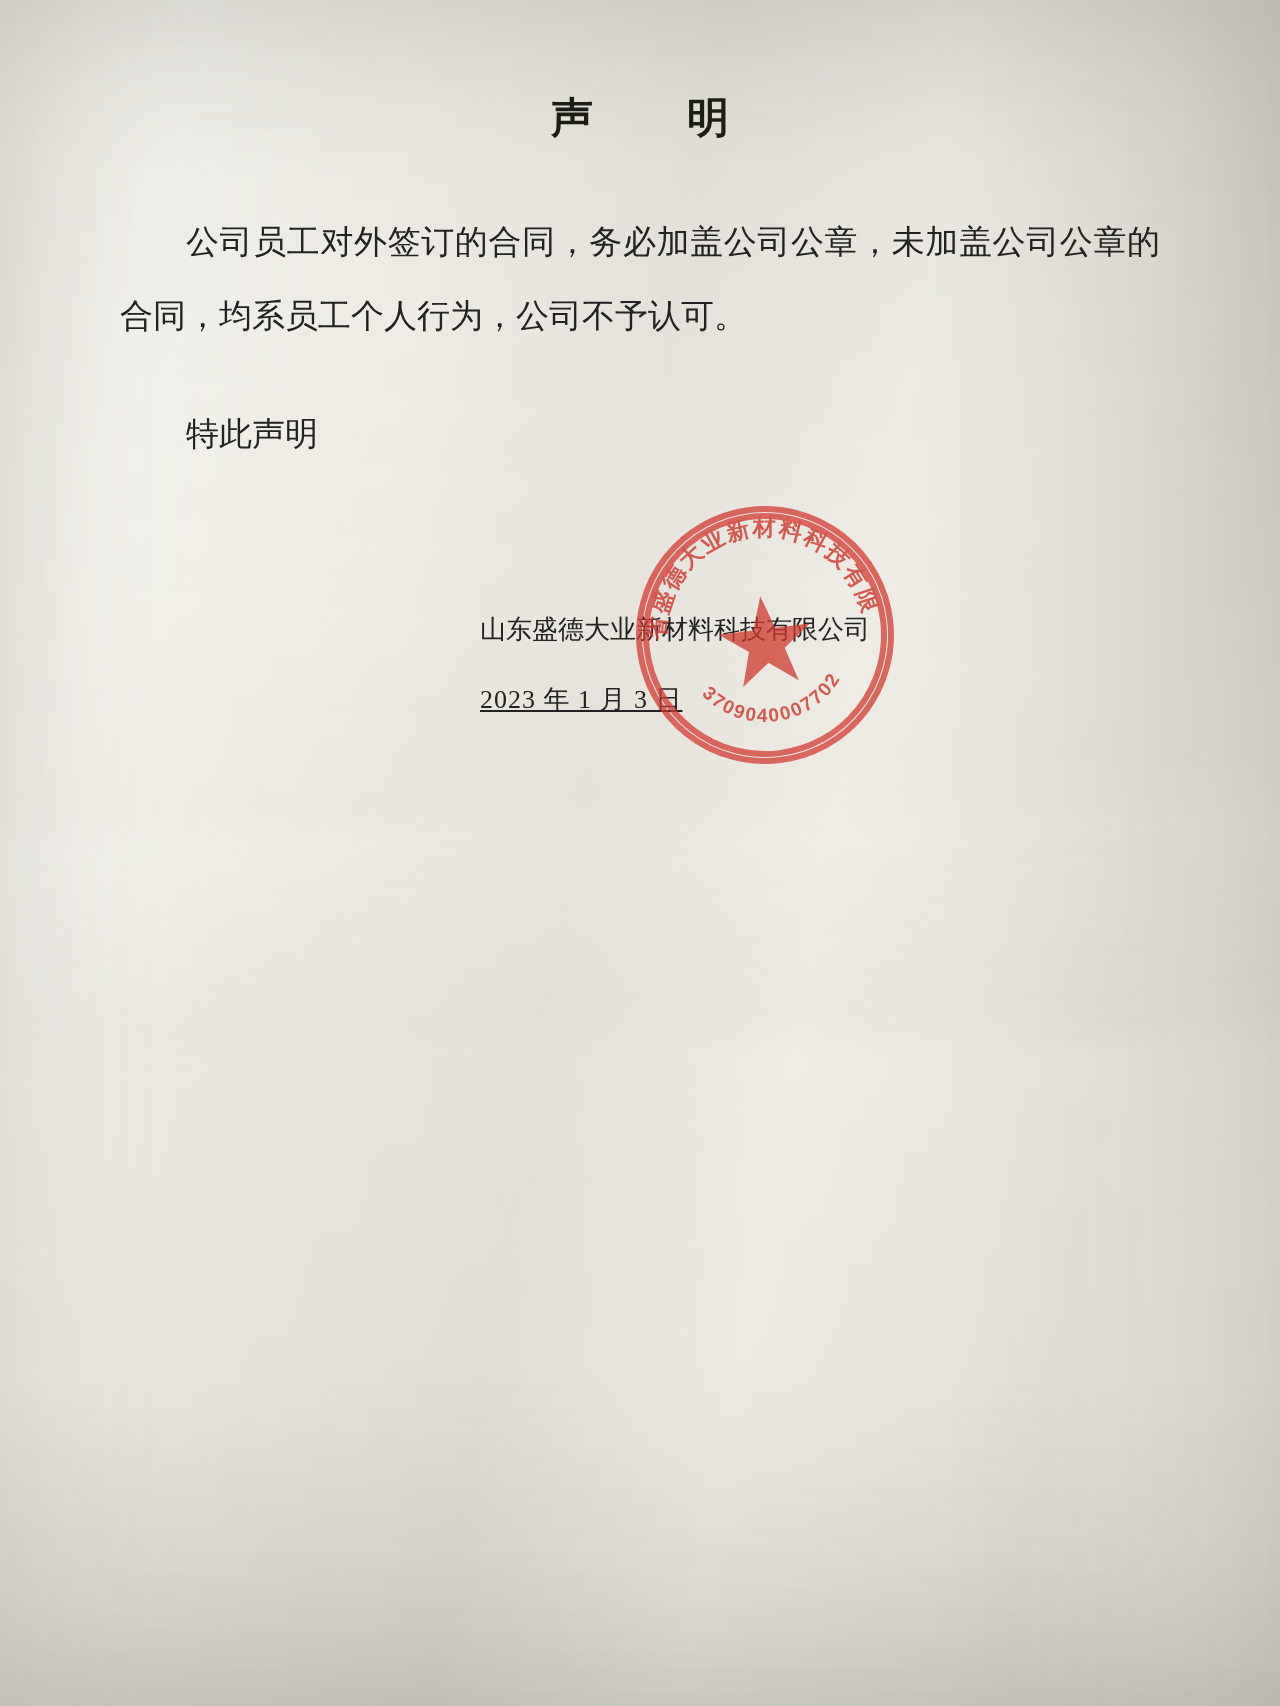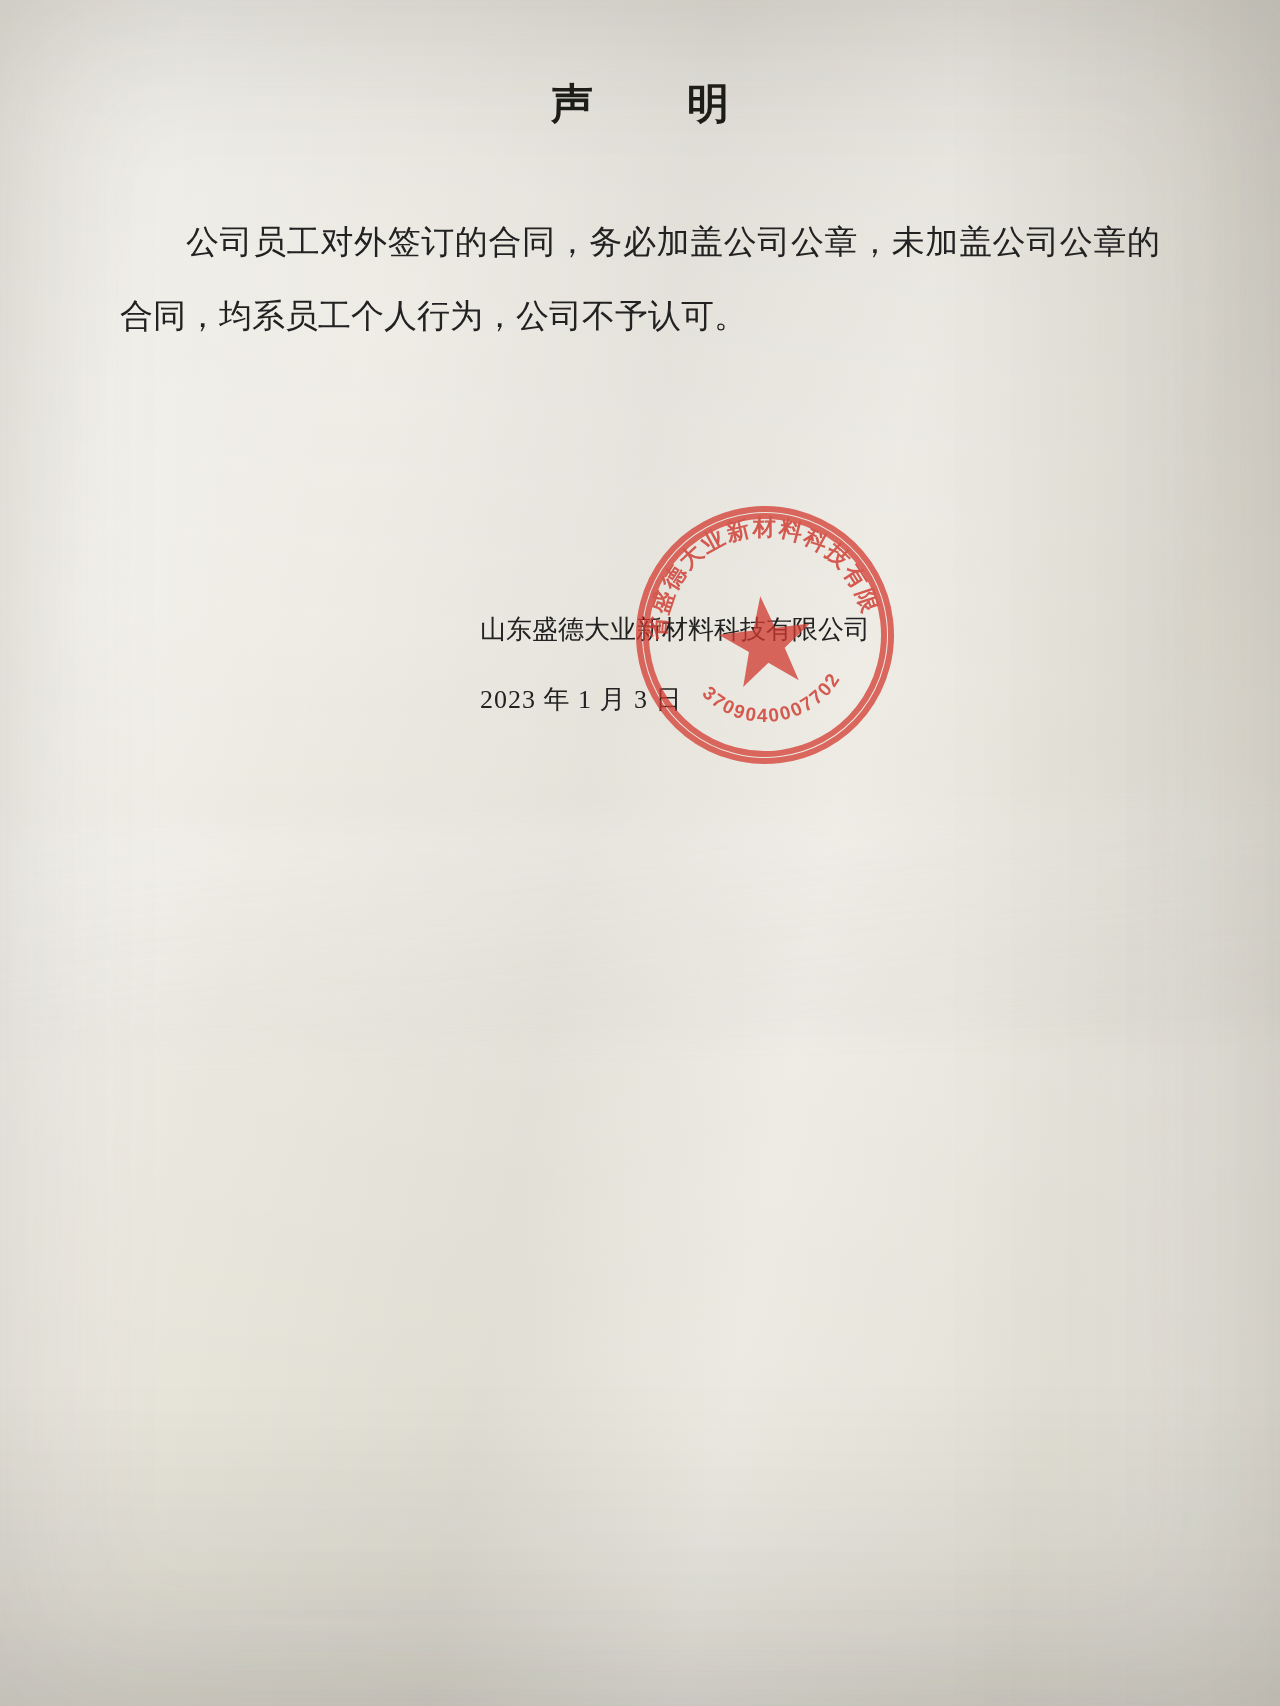--- a/index.html
+++ b/index.html
@@ -70,21 +70,21 @@
 
   
   .doc {
     position: absolute;
     left: 0; top: 0;
     width: 1280px;
     color: #24241f;
   }
   .doc-title {
     position: absolute;
-    left: 0; top: 76px;
+    left: 0; top: 90px;
     width: 1280px;
     text-align: center;
     font-family: "DejaVu Sans", "Liberation Sans", sans-serif;
     font-weight: bold;
     font-size: 42px;
     letter-spacing: 26px;
     text-indent: 26px;
     color: #1d1d18;
   }
   .doc-body {
@@ -109,21 +109,21 @@
   .sign-block {
     position: absolute;
     left: 480px;
     top: 595px;
     width: 560px;
     font-size: 26px;
     line-height: 70px;
     color: #222;
   }
   .sign-company { white-space: nowrap; }
-  .sign-date { letter-spacing: 1px; }
+  .sign-date { letter-spacing: 1px; text-decoration: underline; }
 
   
   .seal {
     position: absolute;
     left: 630px;
     top: 500px;
     width: 270px;
     height: 270px;
     transform: rotate(-7deg);
     opacity: .82;
@@ -163,20 +163,21 @@
   <div class="crease c3"></div>
   <div class="crease c4"></div>
   <div class="crease c5"></div>
 
   <div class="doc">
 
     <div class="doc-title">声　明</div>
 
     <div class="doc-body">
       <p class="para first">公司员工对外签订的合同，务必加盖公司公章，未加盖公司公章的合同，均系员工个人行为，公司不予认可。</p>
+      <p class="para second">特此声明</p>
     </div>
 
     <div class="sign-block">
       <div class="sign-company">山东盛德大业新材料科技有限公司</div>
       <div class="sign-date">2023 年 1 月 3 日</div>
     </div>
 
     <div class="seal">
       <svg viewBox="0 0 270 270" xmlns="http://www.w3.org/2000/svg">
         <defs>

